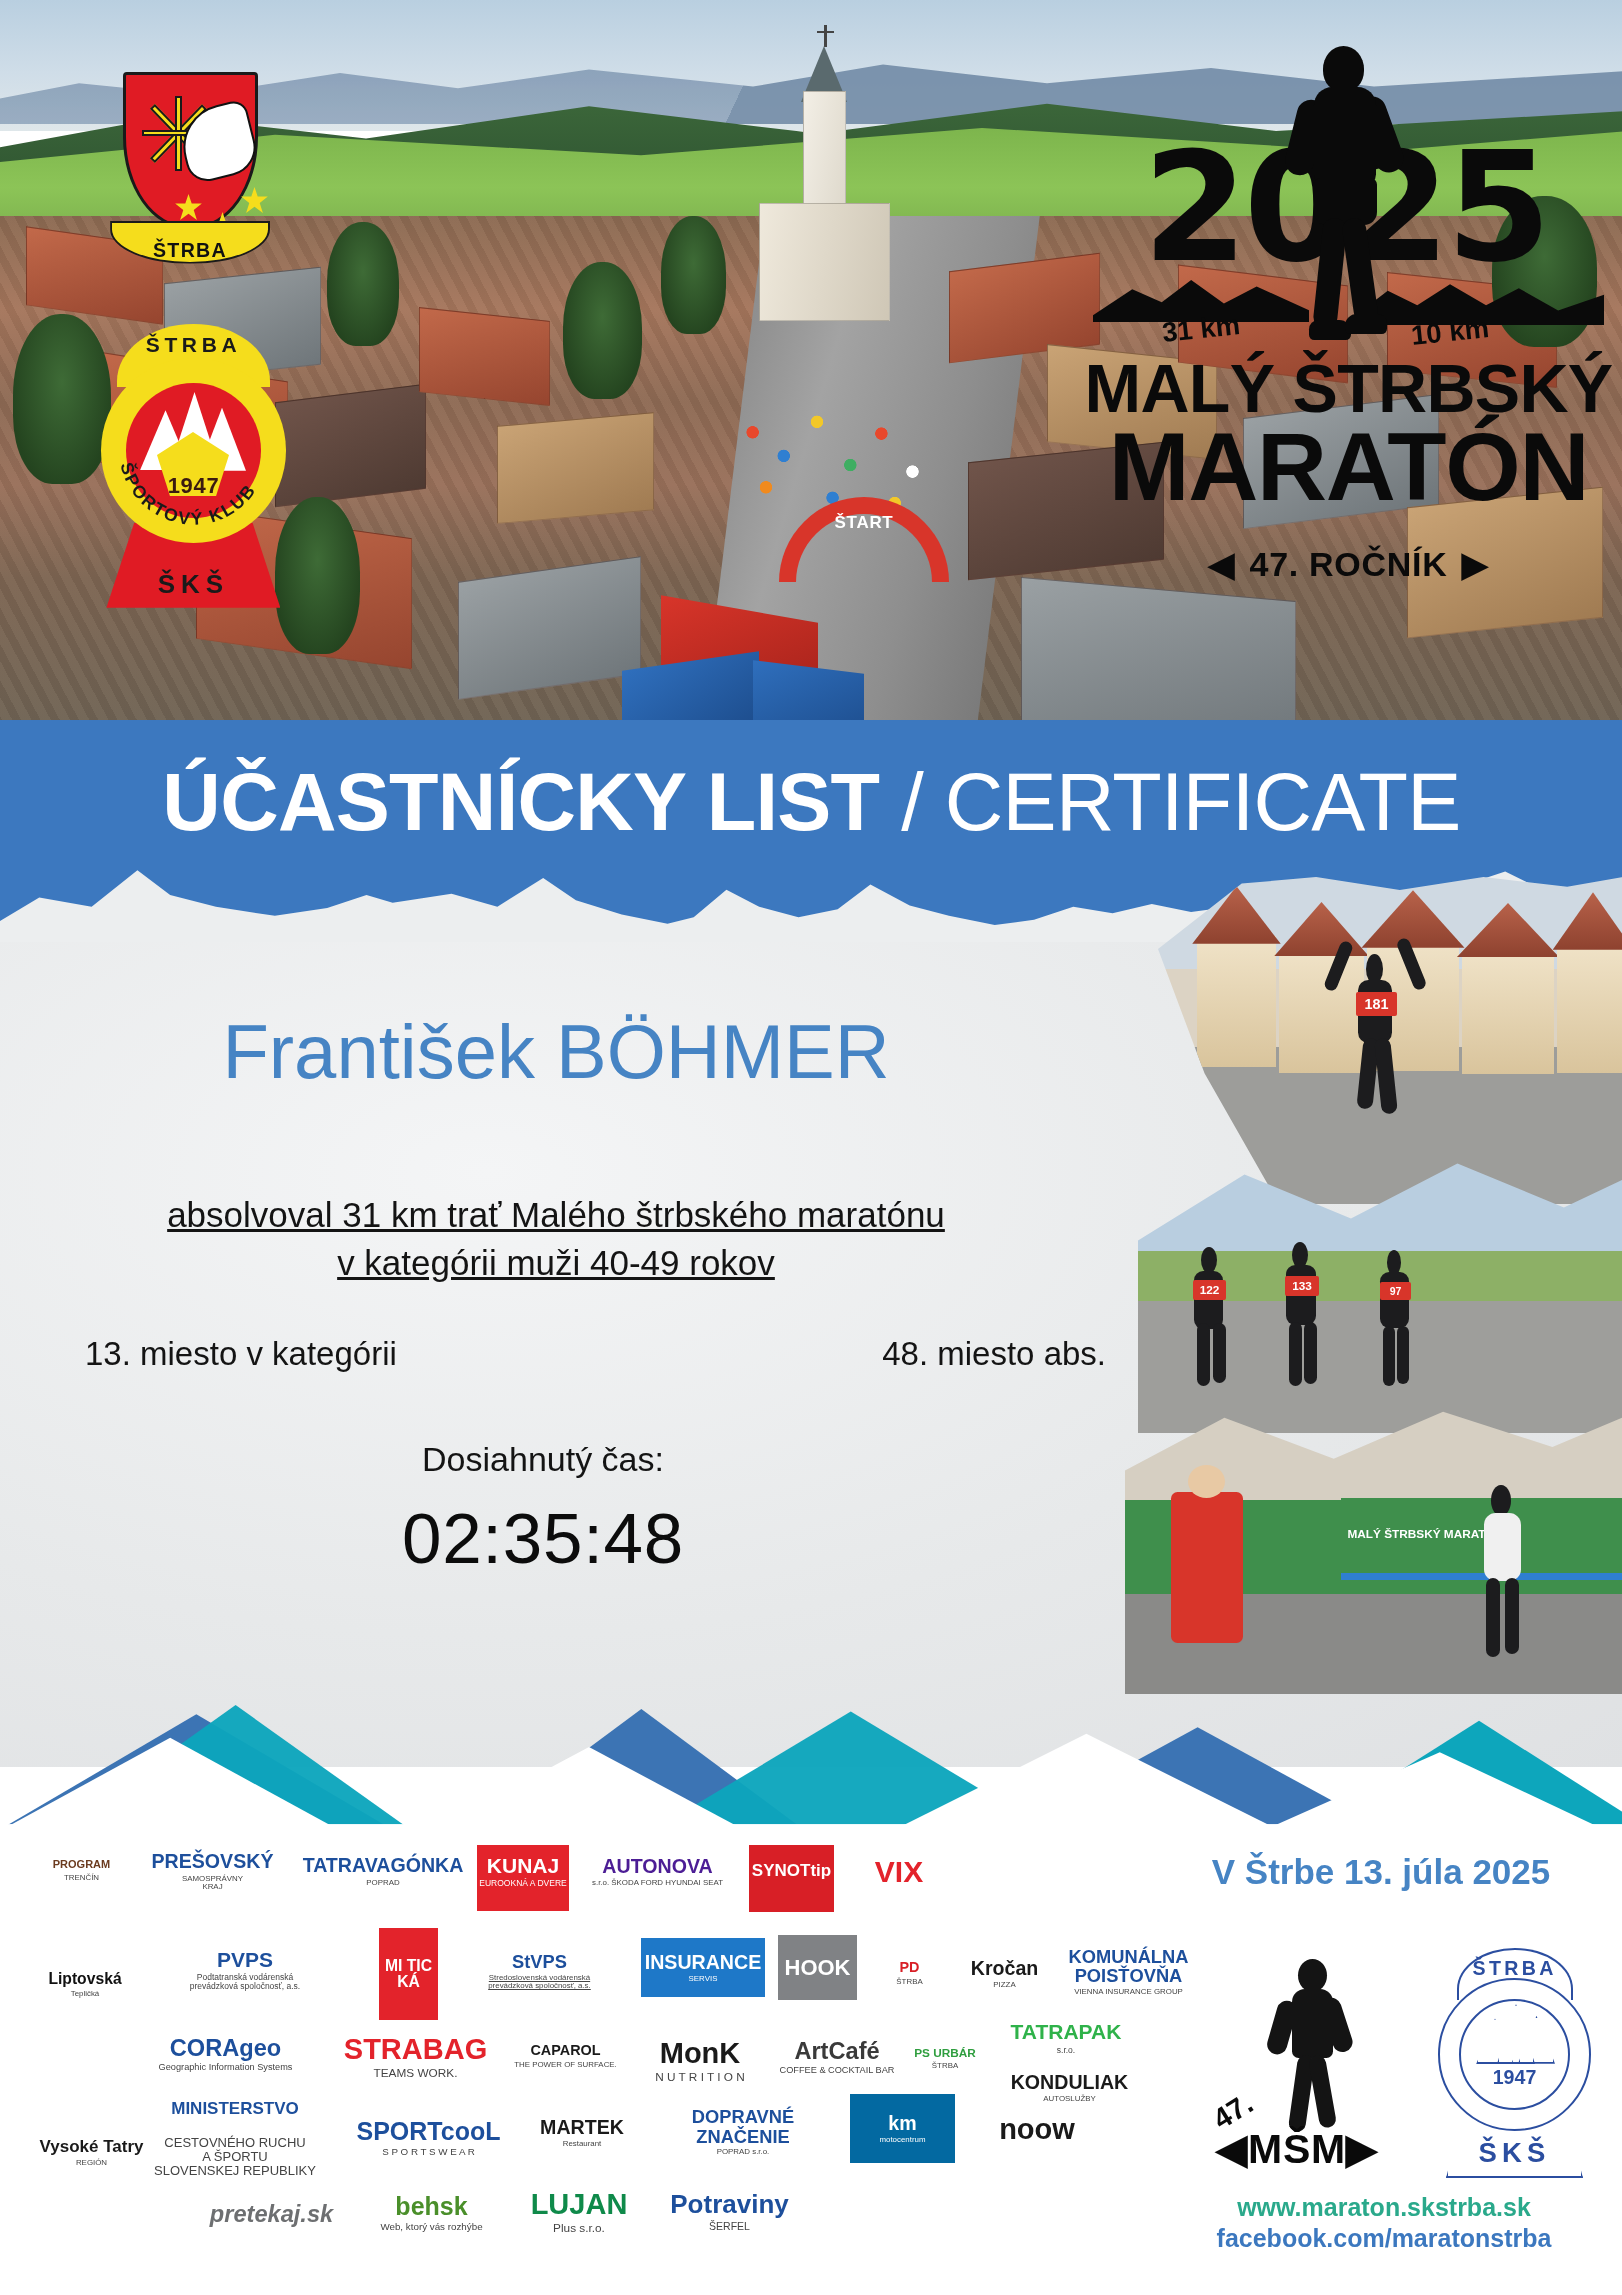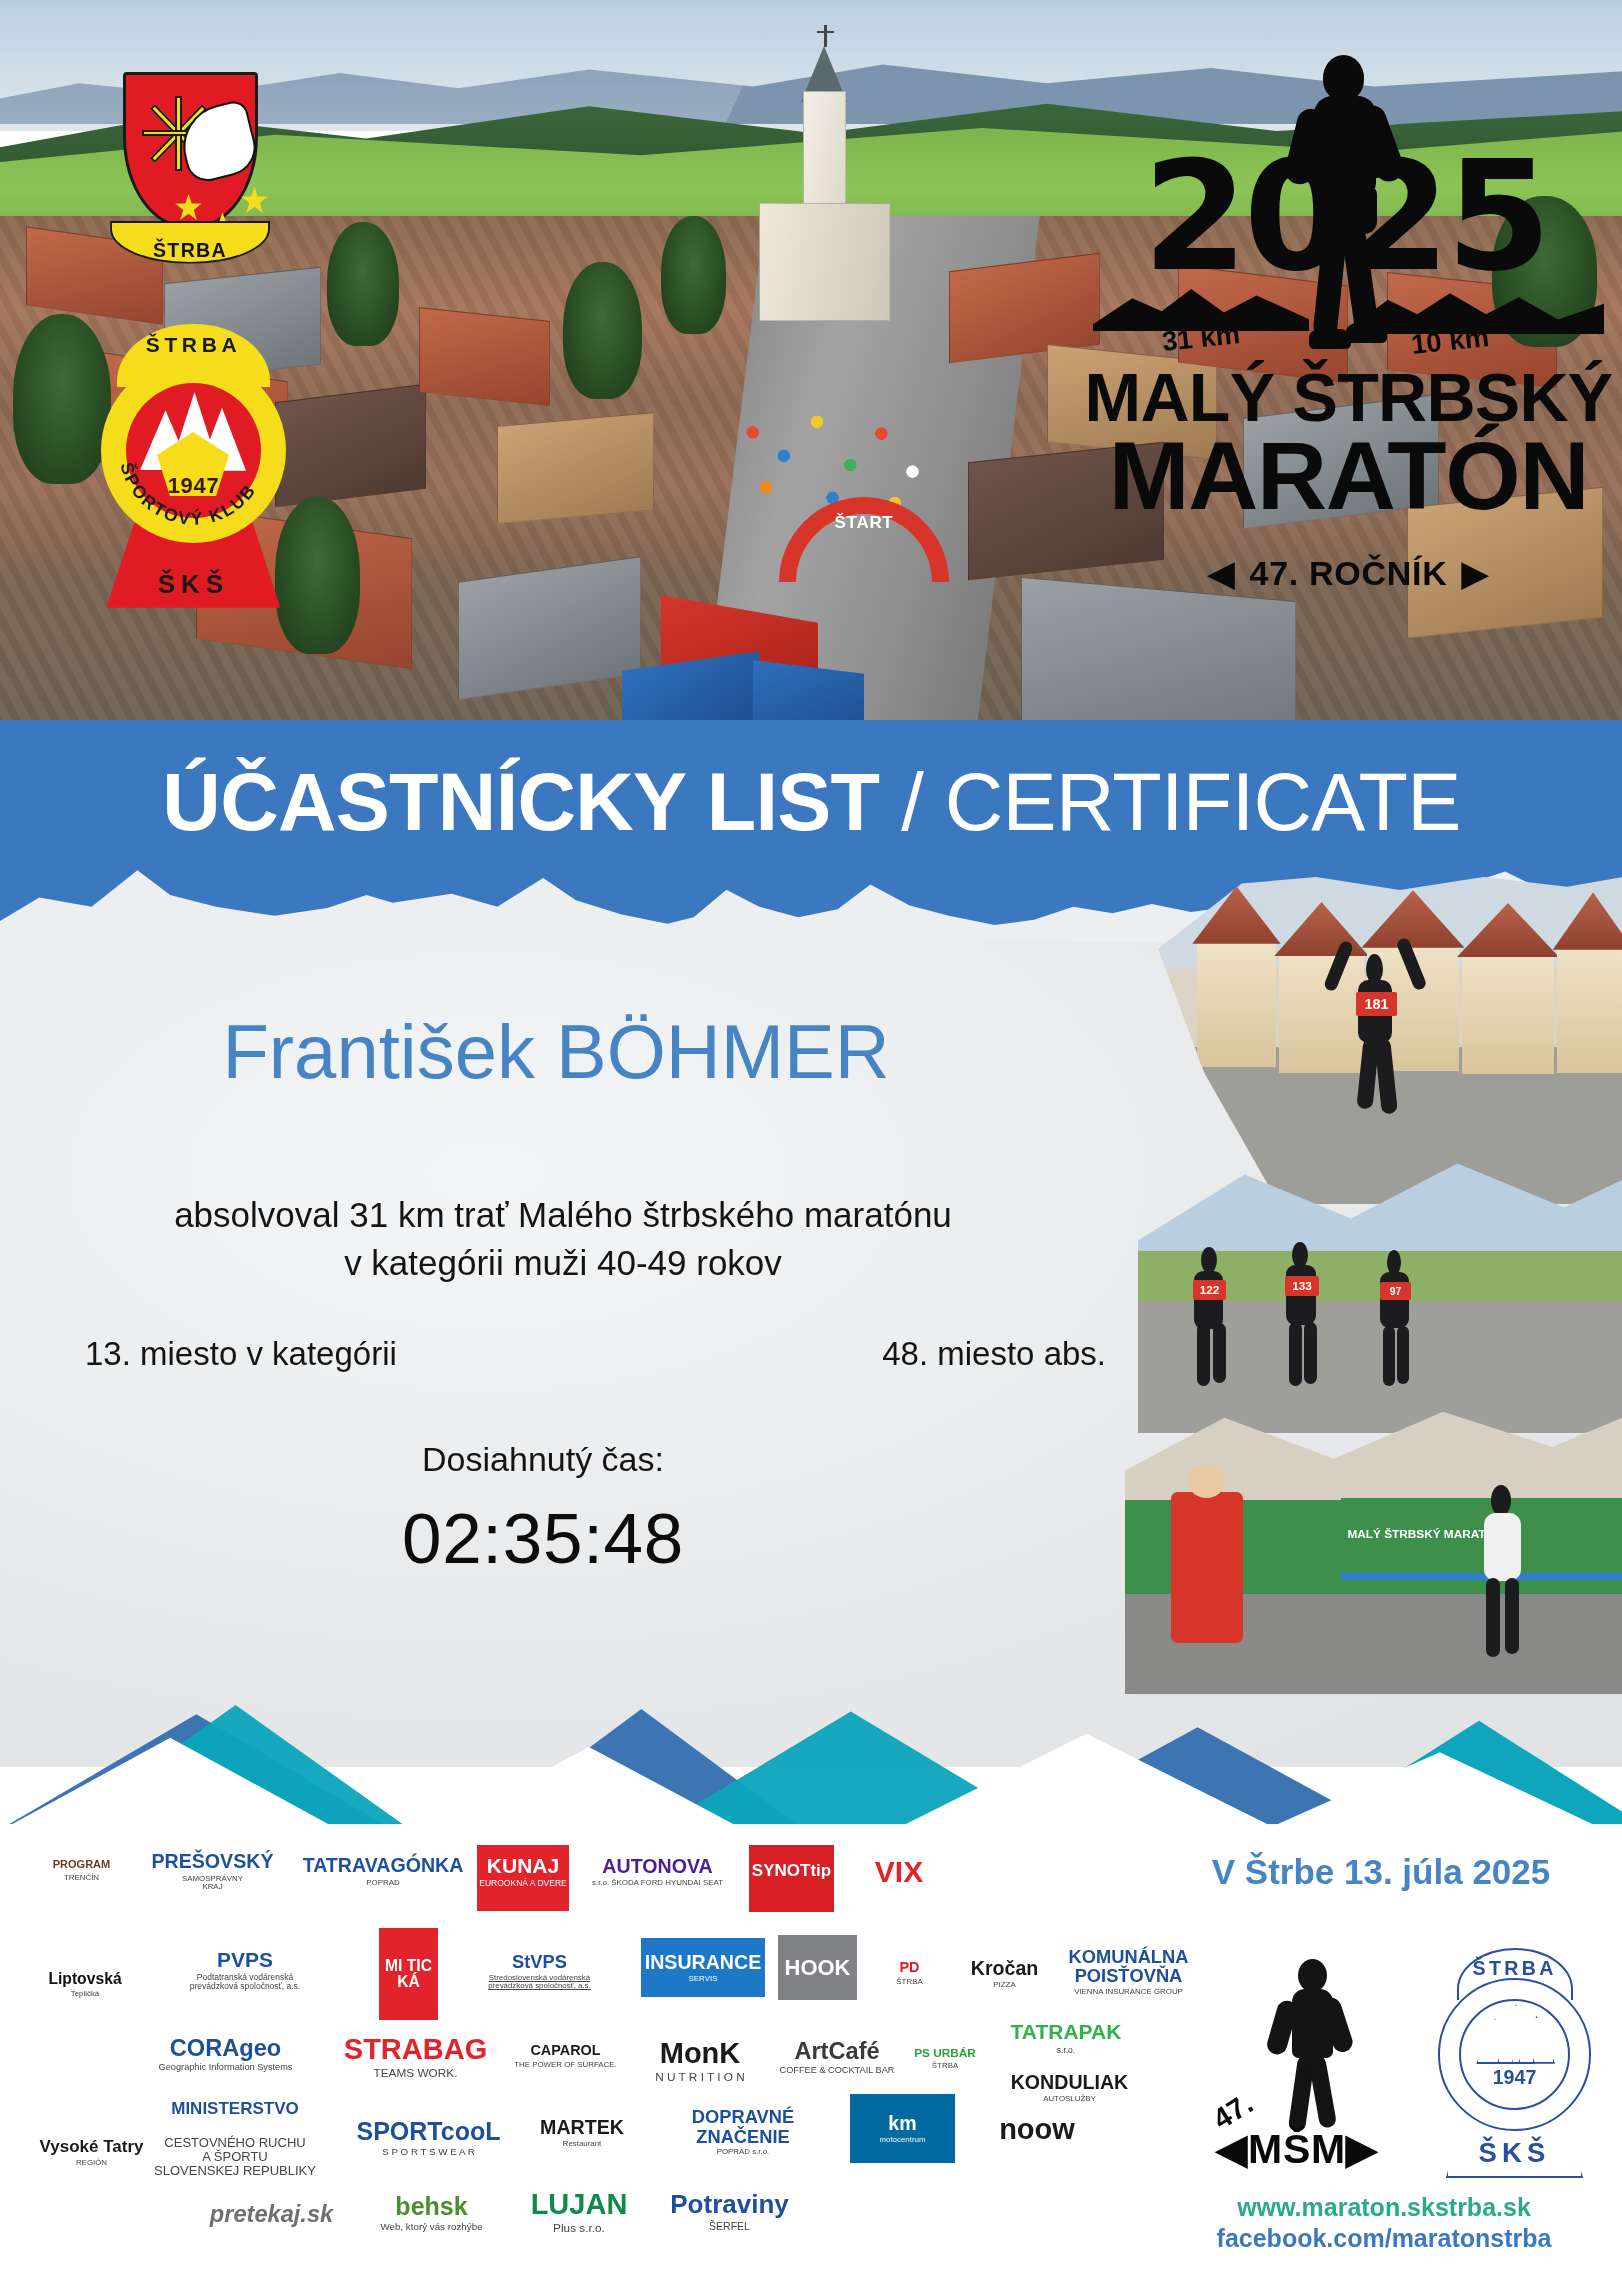--- a/index.html
+++ b/index.html
@@ -207,21 +207,21 @@
   .sks-top-txt {
     position: absolute; left: 25px; top: 11.8px; width: 153px; text-align: center;
     font-size: 21px; font-weight: 700; color: #1a1a1a; letter-spacing: 4.6px;
   }
   .sks-bot-txt {
     position: absolute; left: 14.4px; bottom: 9.2px; width: 174px; text-align: center;
     font-size: 26px; font-weight: 700; color: #1a1a1a; letter-spacing: 5.9px;
   }
 
   
-  .mlogo { position: absolute; left: 1080px; top: 26px; width: 537px; height: 589px; z-index: 6; }
+  .mlogo { position: absolute; left: 1080px; top: 17px; width: 537px; height: 589px; z-index: 6; }
   .mlogo-year {
     position: absolute; left: 6.5px; top: 124px; width: 517px;
     font-size: 151px; font-weight: 800; color: #0a0a0a;
     letter-spacing: -3.9px; line-height: .9; text-align: center;
     font-family: "DejaVu Sans", sans-serif;
   }
   .mlogo-runner {
     position: absolute; left: 200px; top: 26px; width: 124px; height: 308px; z-index: 3;
   }
   .mr-head { position:absolute; left:43px; top:2.6px; width:41px; height:46px; background:#0a0a0a; border-radius:50% 50% 46% 46%; }
@@ -277,22 +277,22 @@
   .band-snow {
     position: absolute; left: 0; top: 844px; width: 1623px; height: 98px; z-index: 9;
   }
 
   .name-line {
     position: absolute; left: 0; top: 1008px; width: 1112px; text-align: center;
     font-size: 76px; font-weight: 400; color: #4684c4; z-index: 12;
     font-family: "Liberation Sans", sans-serif;
   }
   .desc-line {
-    position: absolute; left: 7px; top: 1191px; width: 1112px; text-align: center;
-    font-size: 35px; color: #141414; line-height: 1.36; z-index: 12;
+    position: absolute; left: 0; top: 1191px; width: 1112px; text-align: center;
+    font-size: 35px; color: #141414; line-height: 1.36; z-index: 12; text-decoration: underline;
   }
   .places {
     position: absolute; left: 85px; top: 1335px; width: 1021px; z-index: 12;
     display: flex; justify-content: space-between; font-size: 33px; color: #141414;
   }
   .time-label {
     position: absolute; left: 85px; top: 1440px; width: 916px; text-align: center;
     font-size: 34px; color: #141414; z-index: 12;
   }
   .time-value {

